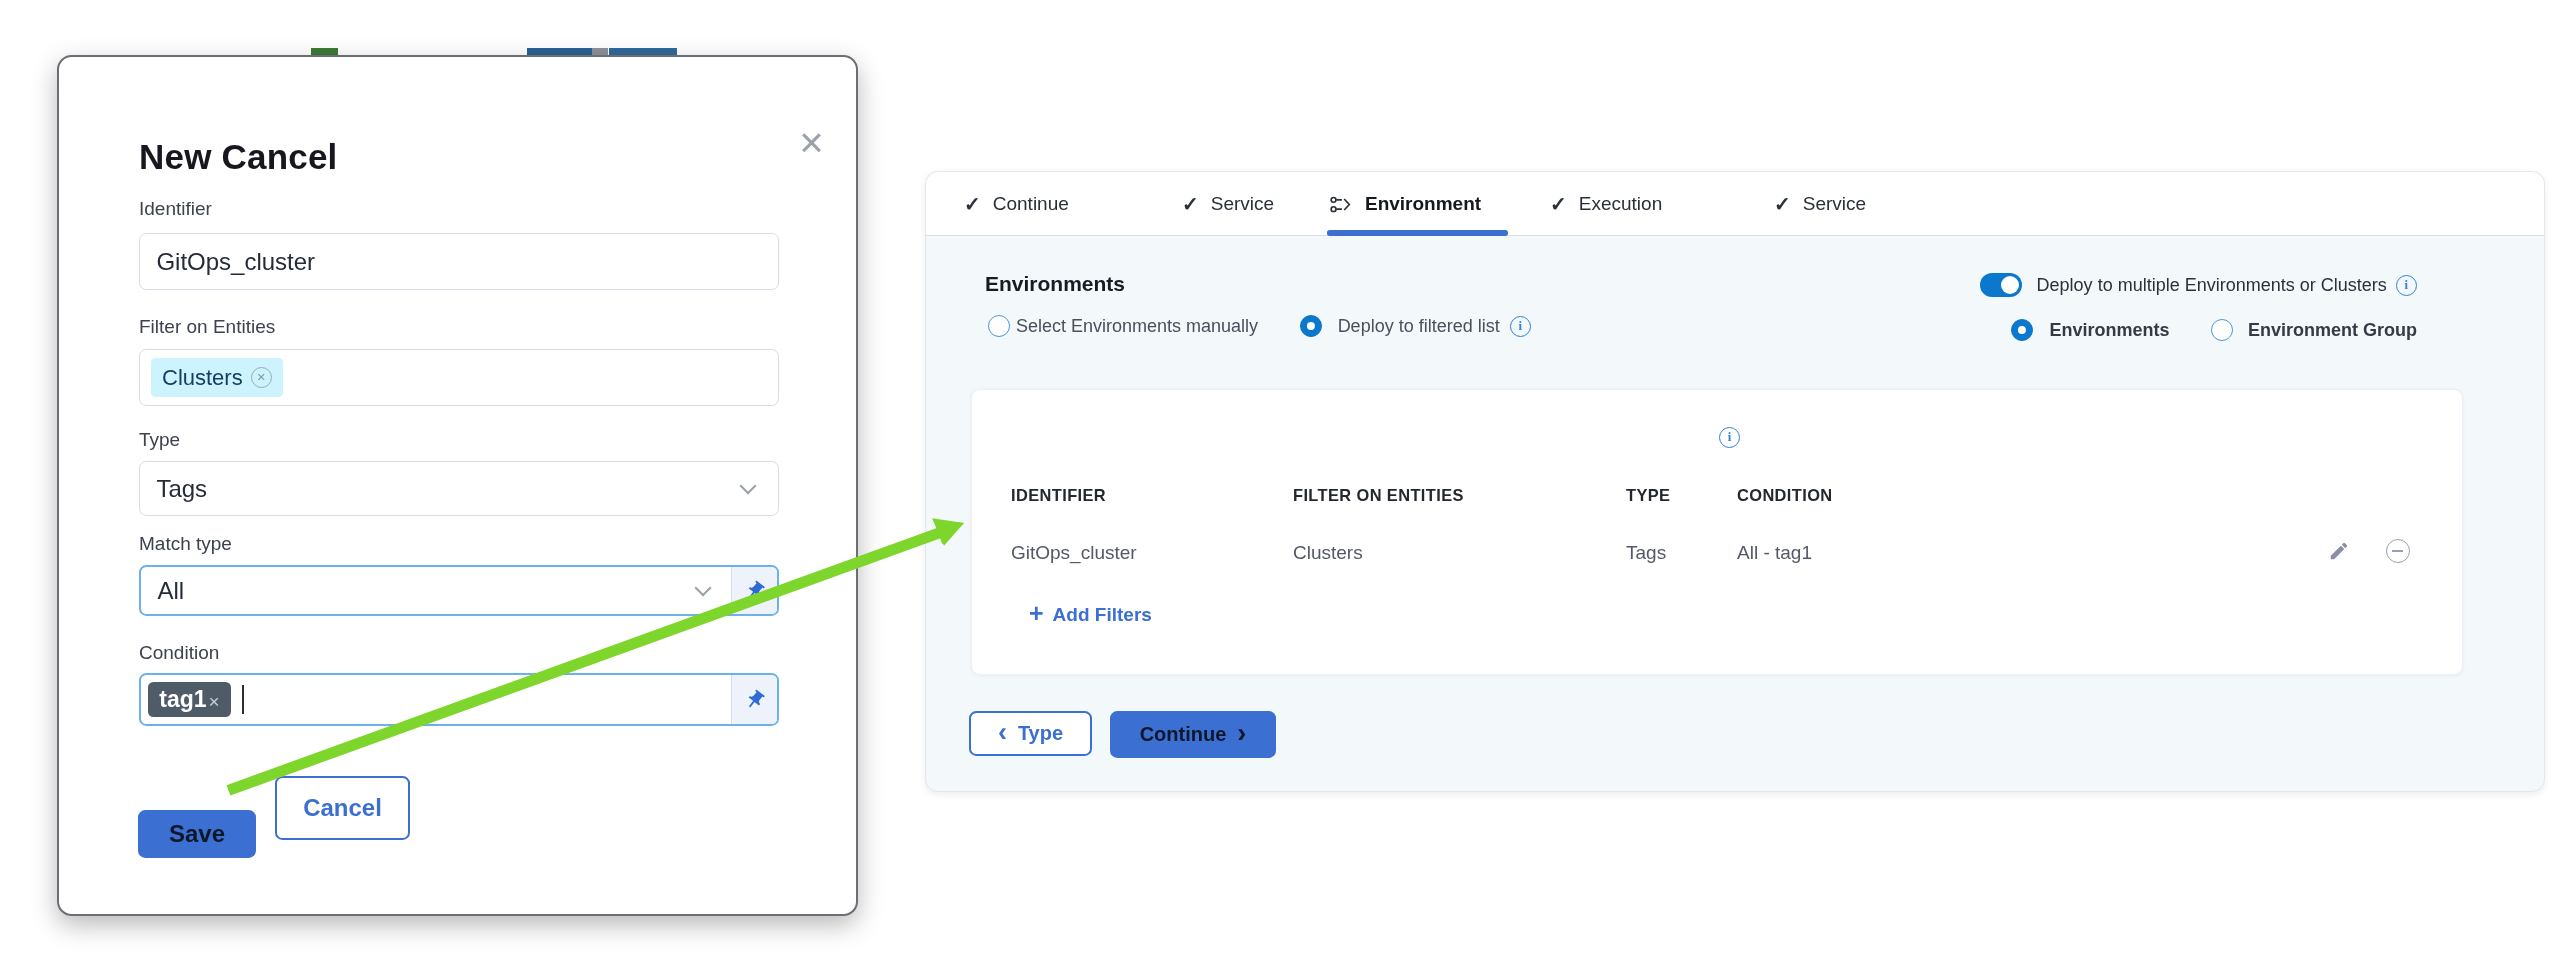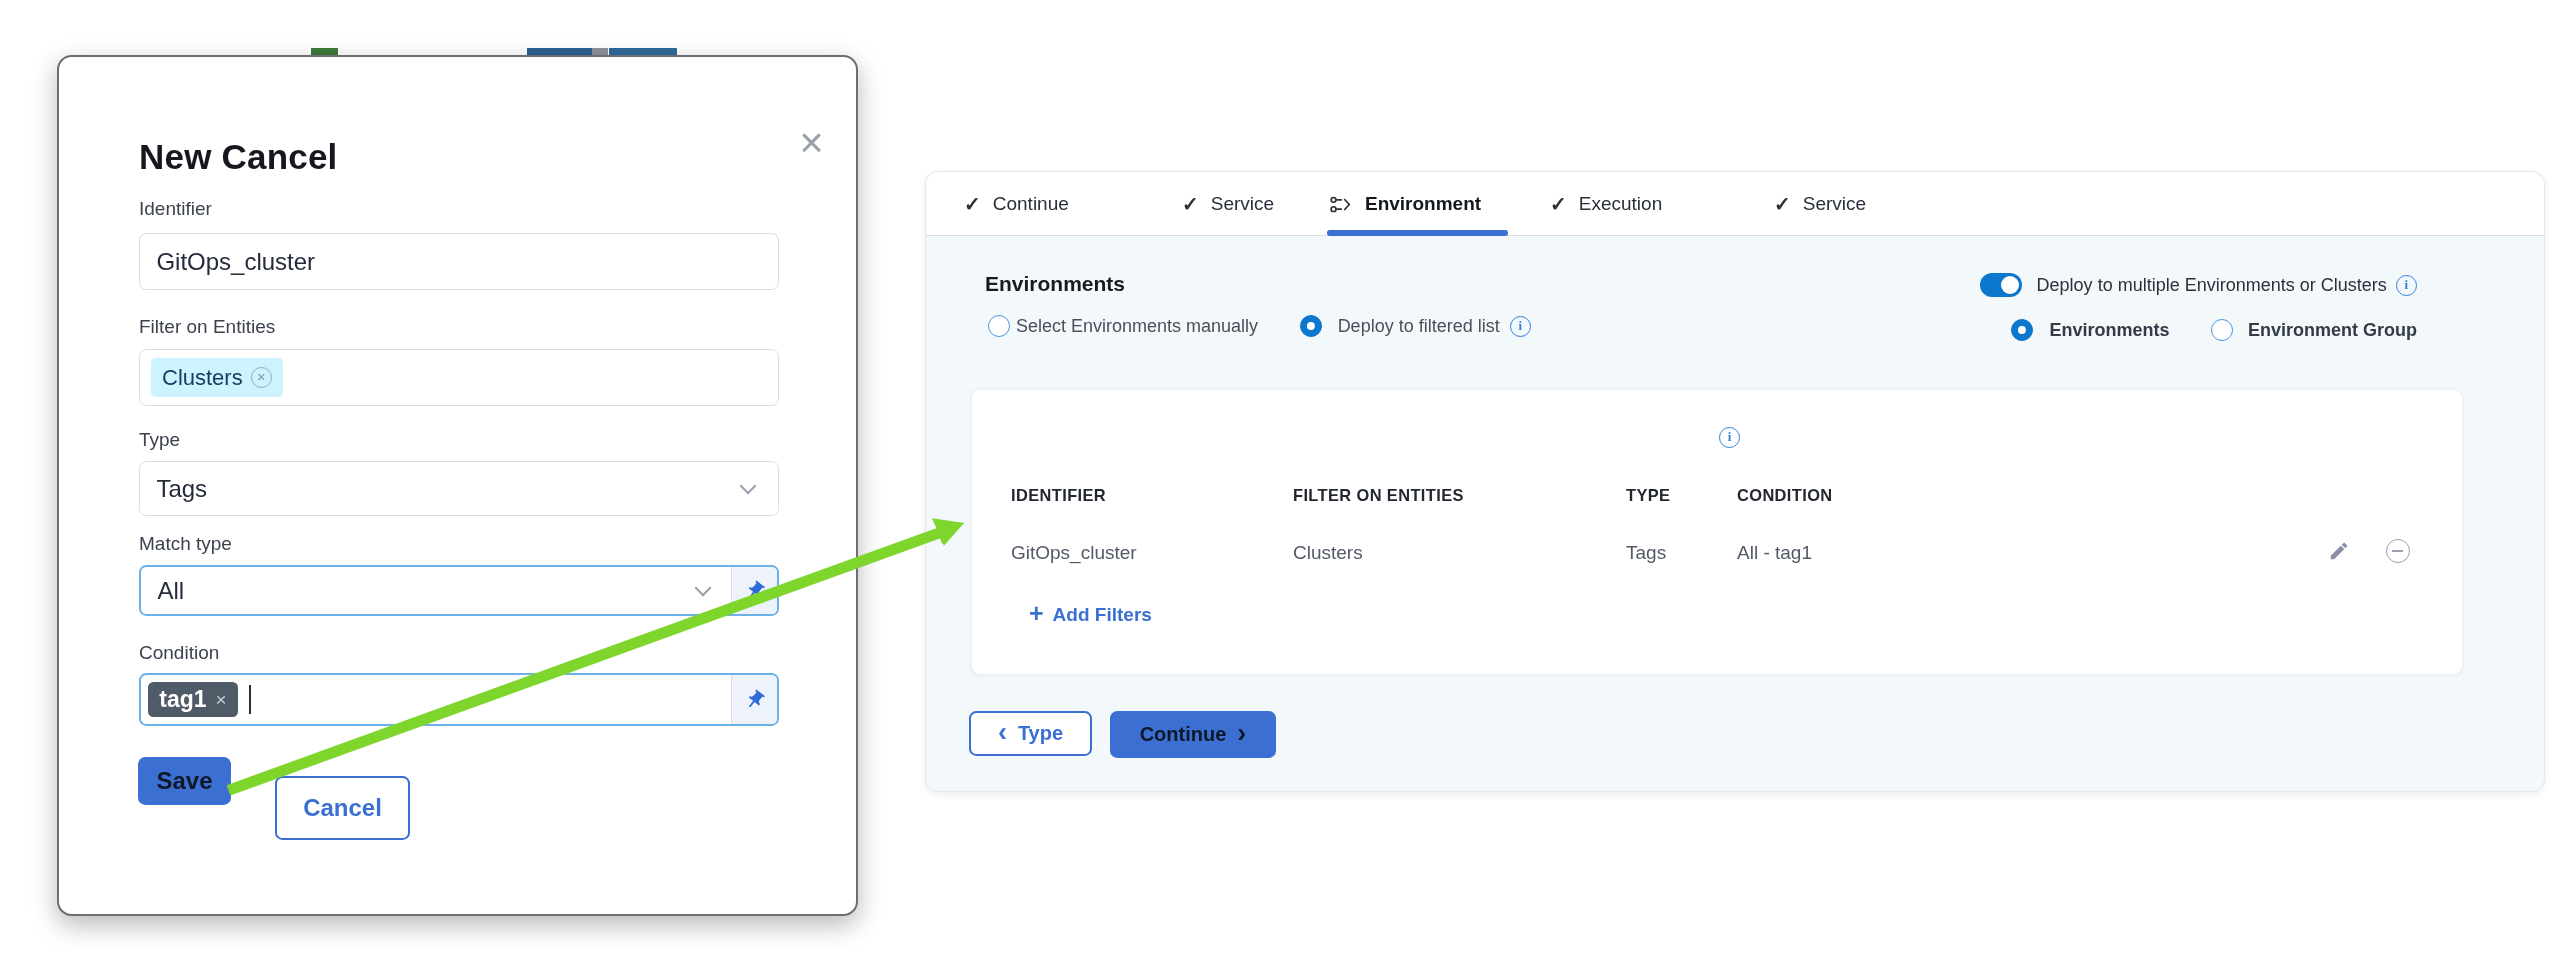--- a/index.html
+++ b/index.html
@@ -38,21 +38,21 @@
   .field .ftext{font-size:24px;color:#252b3a;padding-left:16.4px}
   .chip-cyan{margin-left:11px;background:var(--chip-cyan);border-radius:4.6px;padding:6.4px 11px;display:flex;align-items:center;gap:8.2px;
     font-size:22px;color:#153f60}
   .circle-x{width:21px;height:21px;border:1.8px solid #96abbc;border-radius:50%;color:#7f95a6;font-size:14.6px;line-height:1;
     display:flex;align-items:center;justify-content:center}
   .caret{width:12px;height:12px;border-right:2.7px solid #9aa0ad;border-bottom:2.7px solid #9aa0ad;transform:rotate(45deg);margin-top:-5.5px}
   .focused{border:2.3px solid var(--focus-border)}
   .pinseg{margin-left:auto;align-self:stretch;width:46px;background:#eef2fa;border-left:0.9px solid var(--border-gray);
     border-radius:0 5.5px 5.5px 0;display:flex;align-items:center;justify-content:center}
   .pin-svg{width:22px;height:22px;transform:rotate(38deg);fill:#2e6bd6}
-  .chip-dark{margin-left:7.3px;background:var(--chip-dark);border-radius:5.5px;padding:3.7px 11px;display:flex;align-items:center;gap:9px;
+  .chip-dark{margin-left:7.3px;background:var(--chip-dark);border-radius:5.5px;padding:3.7px 11px;display:flex;align-items:flex-end;gap:2px;
     font-size:23px;font-weight:bold;color:#fff}
   .chip-dark .rm{color:#c7ced6;font-size:19px;font-weight:normal}
   .cursorbar{width:1.8px;height:29px;background:#2b2f38;margin-left:11px}
   .btn{position:absolute;display:flex;align-items:center;justify-content:center;border-radius:7.3px;
     font-size:24px;font-weight:bold;cursor:default}
   .btn.primary{background:var(--btn-blue);color:#0f172a}
   .btn.outline{background:#fff;border:2.3px solid var(--btn-blue);color:var(--btn-blue)}
 
   
   .panel{position:absolute;left:925px;top:171px;width:1620px;height:621px;background:var(--panel-bg);
@@ -153,21 +153,21 @@
         <span class="rm">×</span>
       </span>
       <span class="cursorbar"></span>
       <span class="pinseg">
         <svg class="pin-svg" viewBox="0 0 24 24">
             <path d="M16 9V4h1c.55 0 1-.45 1-1s-.45-1-1-1H7c-.55 0-1 .45-1 1s.45 1 1 1h1v5c0 1.66-1.34 3-3 3v2h5.97v7l1 1 1-1v-7H19v-2c-1.66 0-3-1.34-3-3z"></path>
           </svg>
       </span>
     </div>
 
-    <div class="btn primary" style="left:79px;top:700px;width:93px;height:48px">Save</div>
+    <div class="btn primary" style="left:79px;top:753px;width:118px;height:48px">Save</div>
     <div class="btn outline" style="left:216px;top:719px;width:135px;height:64px">Cancel</div>
   </div>
 
   <div class="panel">
     <div class="tabbar">
       <div class="tab" style="left:38px">
         <span class="chk">✓</span>
         <span>Continue</span>
       </div>
       <div class="tab" style="left:256px">

